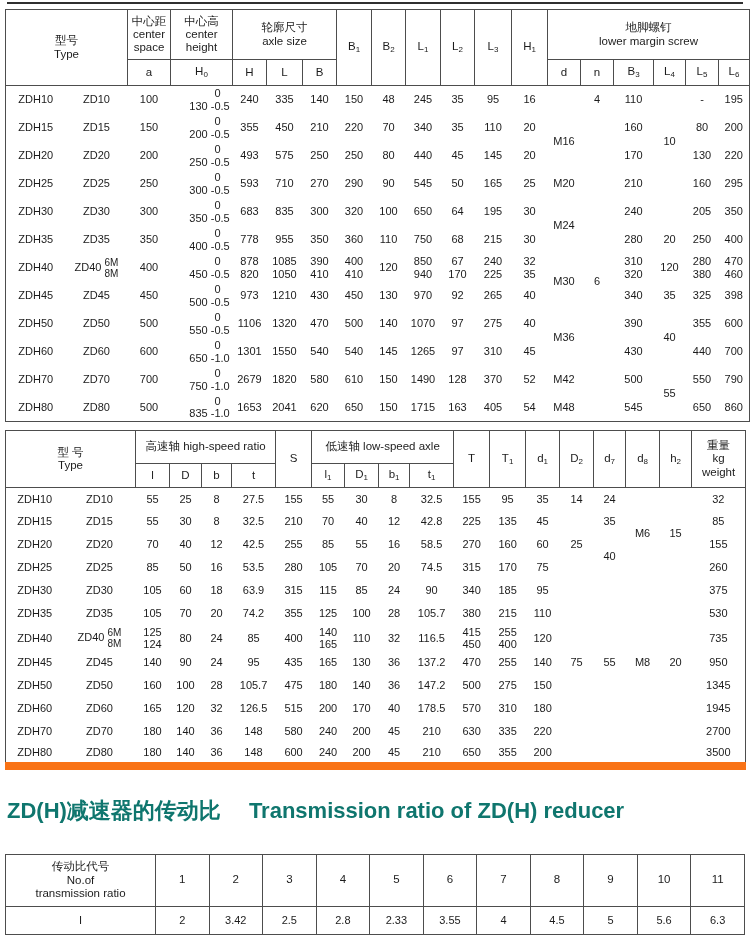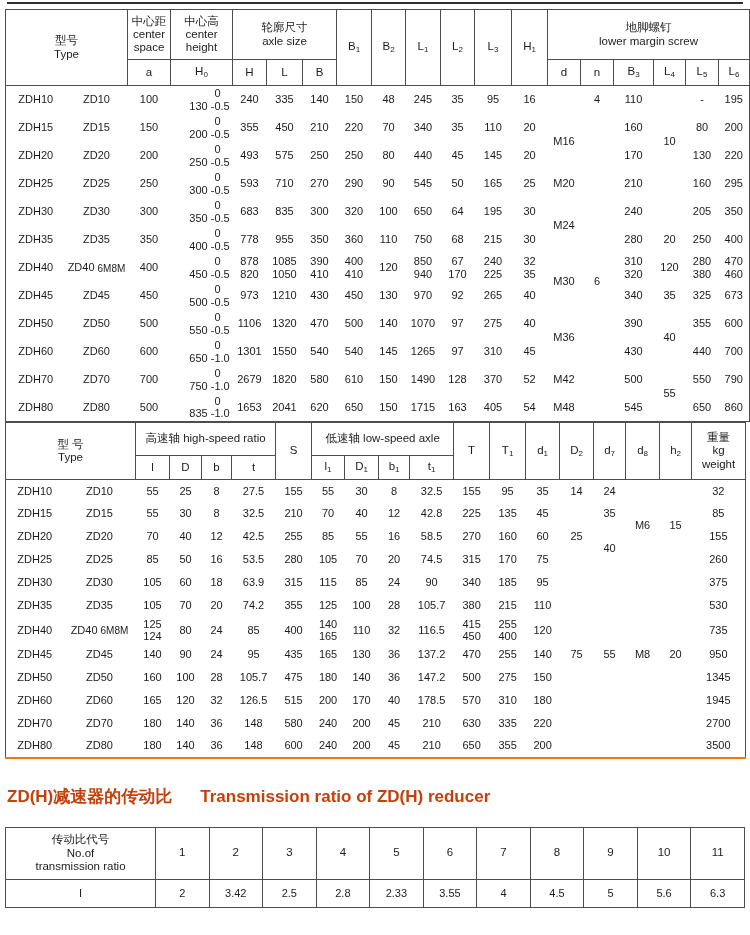--- a/index.html
+++ b/index.html
@@ -14,35 +14,35 @@
   td{text-align:center;vertical-align:middle;font-size:11px;padding:0 1px;overflow:hidden;line-height:1.2;}
   thead td{border:1px solid #4d4d4d;font-size:11.5px;}
   tbody td{border:none;}
   thead td div{line-height:1.25;}
   sub{font-size:8px;vertical-align:-2px;}
   
   #t1 thead tr:nth-child(1){height:50px;}
   #t1 thead tr:nth-child(2){height:26px;}
   #t1 tbody tr{height:28px;}
   
-  #t2{border-bottom:2px solid #f97316;}
+  #t2{margin-top:8px;border-bottom:8px solid #f97316;}
   #t2 thead tr:nth-child(1){height:33px;}
   #t2 thead tr:nth-child(2){height:24px;}
   #t2 tbody tr{height:23px;}
   
   #t3 thead tr{height:52px;}
   #t3 tbody tr{height:28px;}
   #t3 tbody td{border:1px solid #4d4d4d;}
   
   td.tol div{line-height:1.1;}
   td.tol div:first-child{padding-left:16px;}
-  .vstack{display:inline-flex;flex-direction:row;margin-left:3px;vertical-align:middle;text-align:center;}
+  .vstack{display:inline-flex;flex-direction:column;margin-left:3px;vertical-align:middle;text-align:center;}
   .vstack i{font-style:normal;font-size:10px;line-height:1.1;display:block;}
   td .ml div{line-height:1.15;}
-  .section-title{margin:26px 2px 19px 2px;font-size:17px;font-weight:bold;color:#c2410c;}
+  .section-title{margin:26px 2px 28px 2px;font-size:22px;font-weight:bold;color:#0f766e;}
   .section-title .en{margin-left:28px;}
 </style>
 </head>
 <body>
 
 <div class="wrap">
   <div class="toprule"></div>
 
   <table id="t1">
     <colgroup>
@@ -374,21 +374,21 @@
           <td><span>430</span></td>
           <td><span>450</span></td>
           <td><span>130</span></td>
           <td><span>970</span></td>
           <td><span>92</span></td>
           <td><span>265</span></td>
           <td><span>40</span></td>
           <td><span>340</span></td>
           <td><span>35</span></td>
           <td><span>325</span></td>
-          <td><span>673</span></td>
+          <td><span>398</span></td>
         </tr>
         <tr>
           <td><span>ZDH50</span></td>
           <td><span>ZD50</span></td>
           <td><span>500</span></td>
           <td class="tol">
             <div class="ml">
               <div>0</div>
               <div>550 -0.5</div>
             </div>

